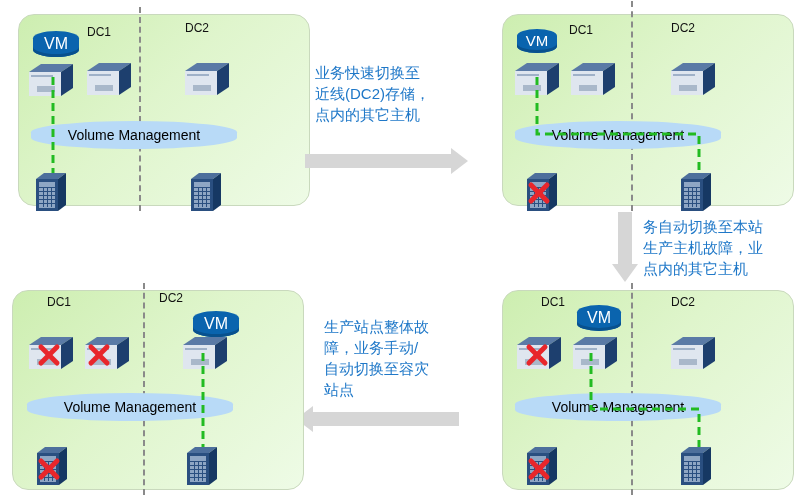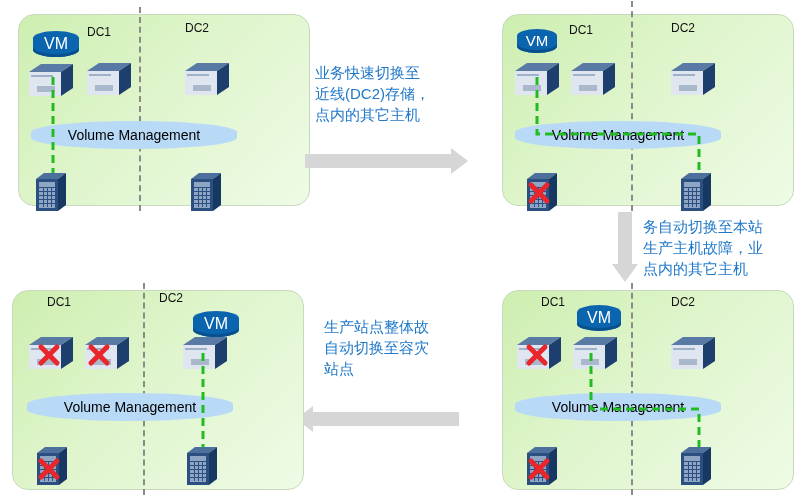--- a/index.html
+++ b/index.html
@@ -153,20 +153,21 @@
   <svg class="storage" style="left:178px; top:156px;">
       <use href="#sto"></use>
     </svg>
   <svg style="position:absolute; left:0; top:0; width:242px; height:200px;">
     <polyline points="88,62 88,118 196,118 196,156" fill="none" stroke="#22bb22" stroke-width="3" stroke-dasharray="8,5"></polyline>
   </svg>
 </div>
 
 <div class="cap" style="left:324px; top:316px;">
   <div>生产站点整体故</div>
+  <div>障，业务手动/</div>
   <div>自动切换至容灾</div>
   <div>站点</div>
 </div>
 <svg style="position:absolute; left:296px; top:406px; width:165px; height:26px;">
   <polygon points="163,6 17,6 17,0 0,13 17,26 17,20 163,20" fill="#d6d6d6"></polygon>
 </svg>
 
 <div class="panel" style="left:12px; top:290px; height:200px;">
   <div class="divider" style="left:130px;"></div>
   <div class="dc" style="left:34px; top:4px;">DC1</div>

